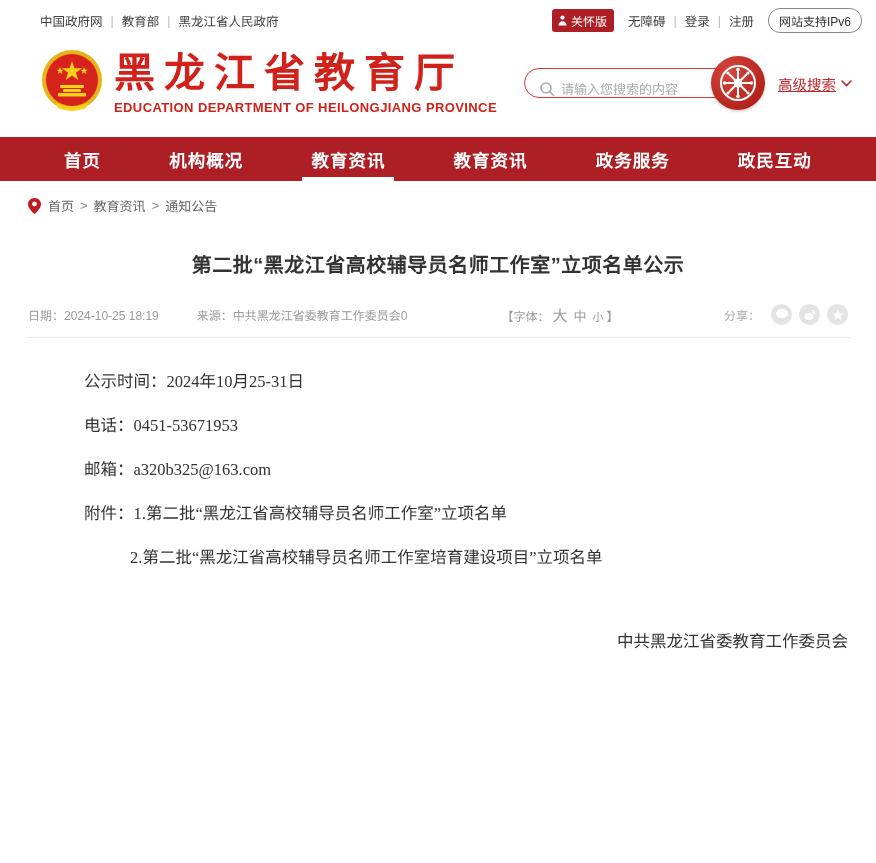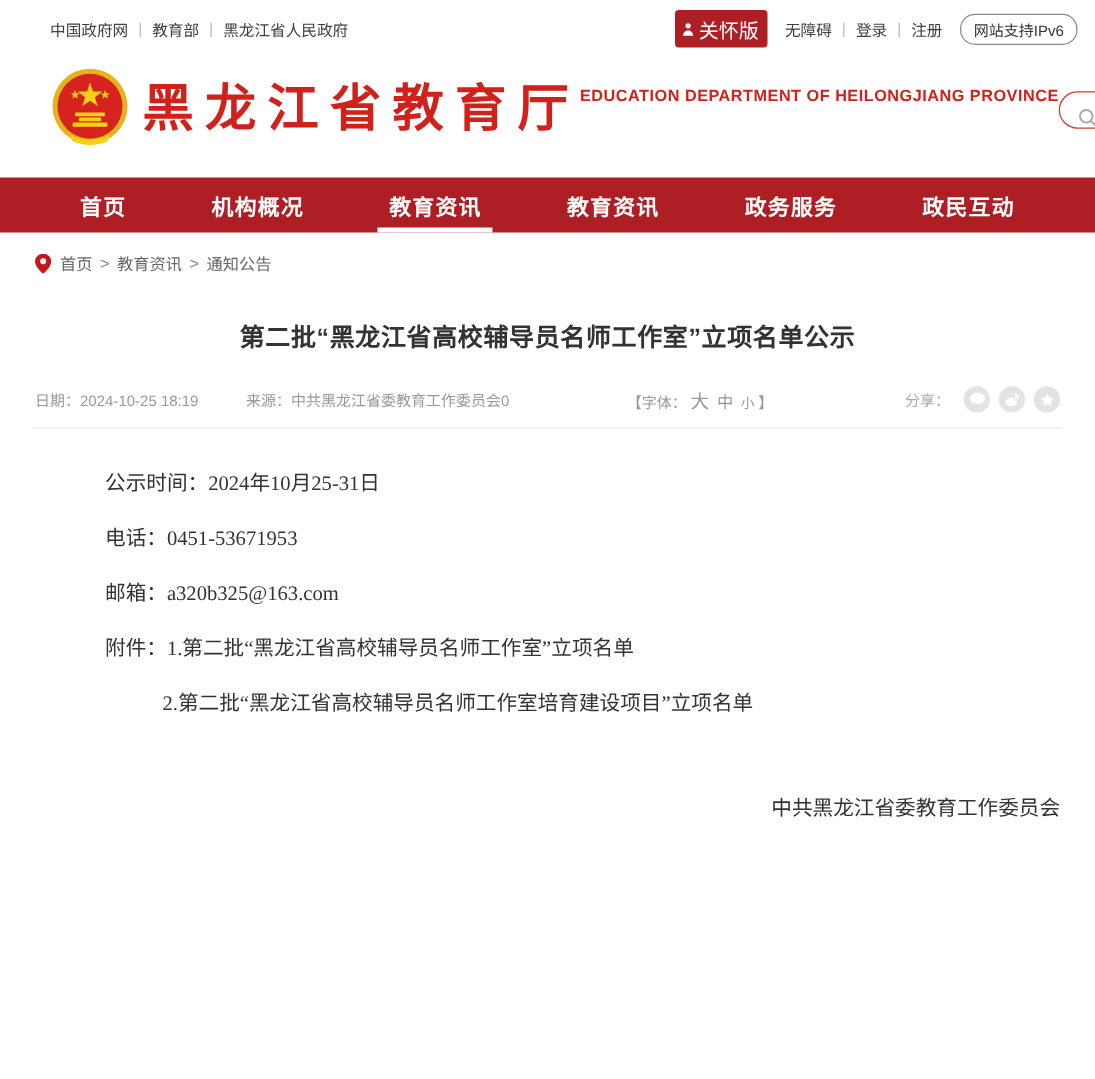--- a/index.html
+++ b/index.html
@@ -16,37 +16,37 @@
   
   .topbar {
     display: flex; align-items: center; justify-content: space-between;
     padding: 8px 14px 6px 40px; font-size: 12.5px; color: #404040;
   }
   .topbar-left, .topbar-right { display: flex; align-items: center; }
   .topbar a, .t-link { color: #404040; text-decoration: none; cursor: pointer; }
   .t-sep { color: #bbb; margin: 0 8px; }
   .care-badge {
     background: #ad1f24; color: #fff; border-radius: 3px;
-    padding: 3px 7px 3px 5px; font-size: 16px; display: inline-flex; align-items: center;
+    padding: 3px 7px 3px 5px; font-size: 12px; display: inline-flex; align-items: center;
     margin-right: 14px; cursor: pointer;
   }
   .care-badge svg { margin-right: 3px; }
   .ipv6-pill {
     border: 1px solid #8a8a8a; border-radius: 12px; padding: 3px 10px;
     font-size: 12px; color: #333; margin-left: 14px; cursor: pointer; background:#fff;
   }
 
   
   .header {
     display: flex; align-items: center;
     padding: 8px 24px 18px 40px;
   }
   .brand { display: flex; align-items: center; }
   .emblem { width: 64px; height: 72px; margin-right: 10px; flex: 0 0 auto; }
-  .brand-text { display: flex; }
+  .brand-text { display: flex; flex-direction: column; }
   .site-name {
     color: #d0211a; font-size: 41px; font-weight: bold;
     letter-spacing: 9px; line-height: 1.1; white-space: nowrap;
     font-family: "Liberation Sans", sans-serif;
   }
   .site-name-en {
     color: #d0211a; font-size: 13px; font-weight: bold; letter-spacing: 0.4px;
     margin-top: 4px; white-space: nowrap;
   }
   .search-zone { margin-left: auto; display: flex; align-items: center; }

